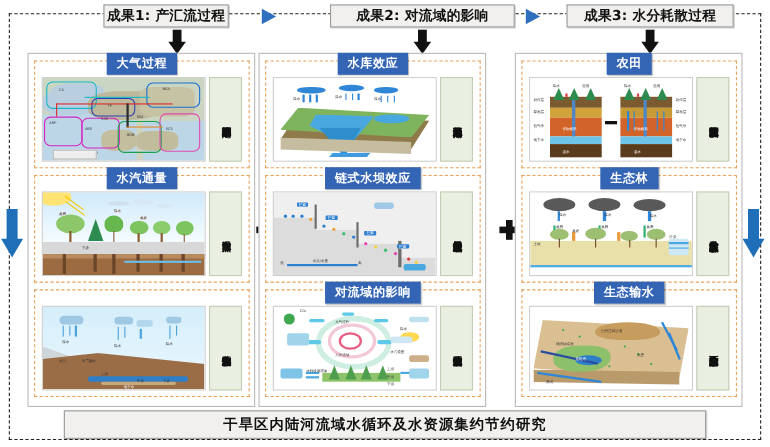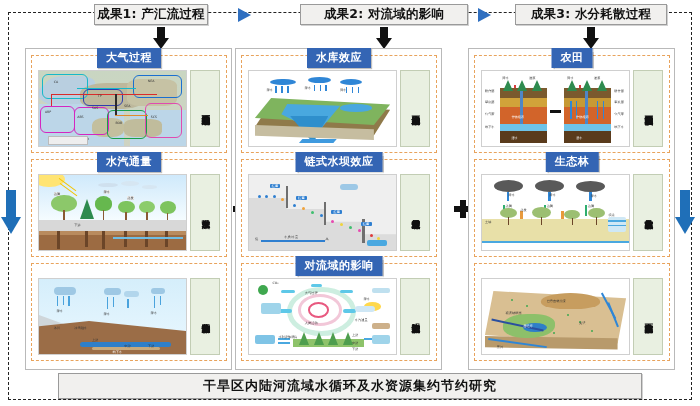--- a/index.html
+++ b/index.html
@@ -596,20 +596,21 @@
           <span class="lbl" style="left:72%;top:38%;">蒸腾</span>
           <span class="lbl" style="left:26%;top:44%;">蒸发</span>
           <span class="lbl" style="left:86%;top:50%;">径流</span>
           <span class="lbl" style="left:2%;top:60%;">土壤</span>
         </div>
         <div class="sidetext">生态林水分蒸散发量较大</div>
       </div>
     </div>
 
     <div class="panel r2">
+      <div class="panel-title">生态输水</div>
       <div class="panel-body">
         <div class="art">
           <div class="abs" style="inset:0;background:#ffffff;"></div>
           <div class="abs" style="left:2%;top:16%;width:96%;height:70%;background:#d9bf92;
                clip-path:polygon(6% 0,100% 14%,94% 100%,0 84%);"></div>
           <div class="abs" style="left:2%;top:76%;width:96%;height:18%;background:#b89a6b;
                clip-path:polygon(0 0,94% 16%,94% 100%,0 84%);"></div>
           <div class="abs" style="left:40%;top:18%;width:40%;height:22%;background:#c79d5f;border-radius:50% 50% 40% 40%;"></div>
           <div class="abs" style="left:14%;top:46%;width:36%;height:32%;background:#8dc06a;border-radius:46% 38% 50% 42%;"></div>
           <div class="abs" style="left:28%;top:58%;width:16%;height:12%;background:#2f7fc8;border-radius:50%;"></div>

